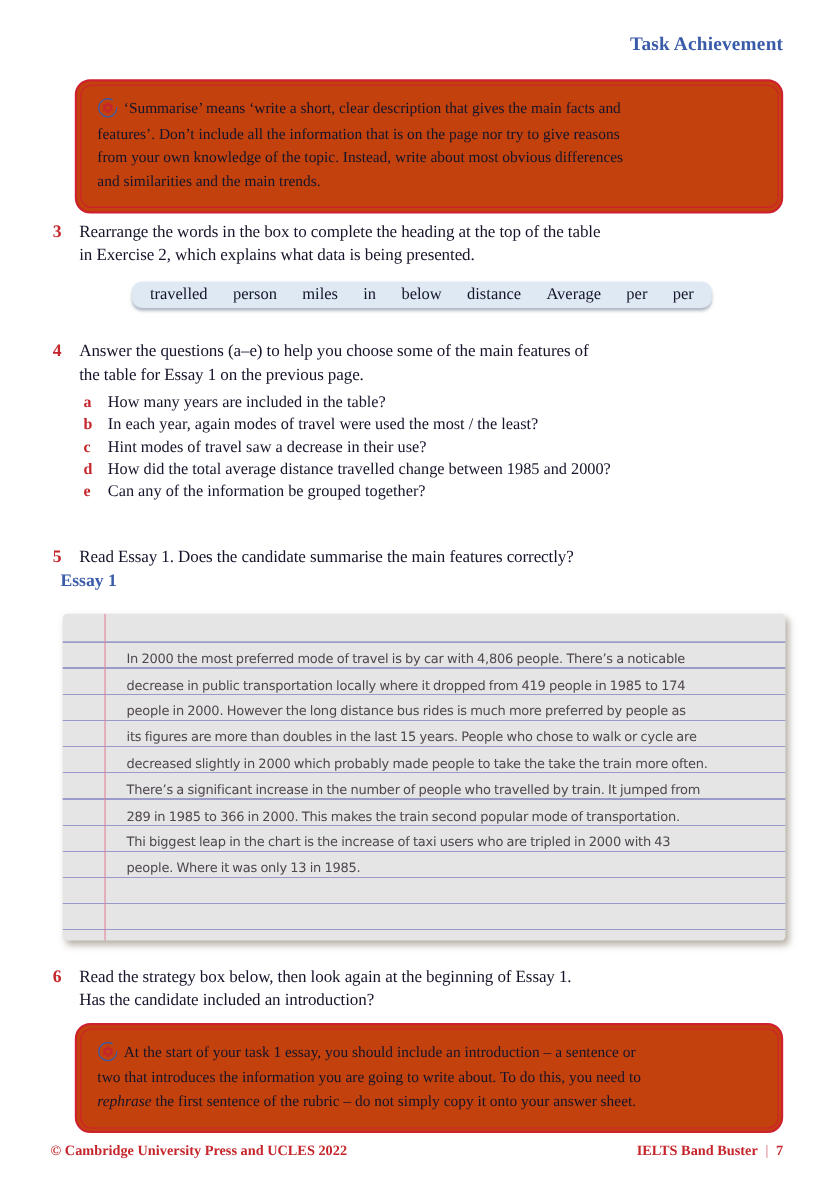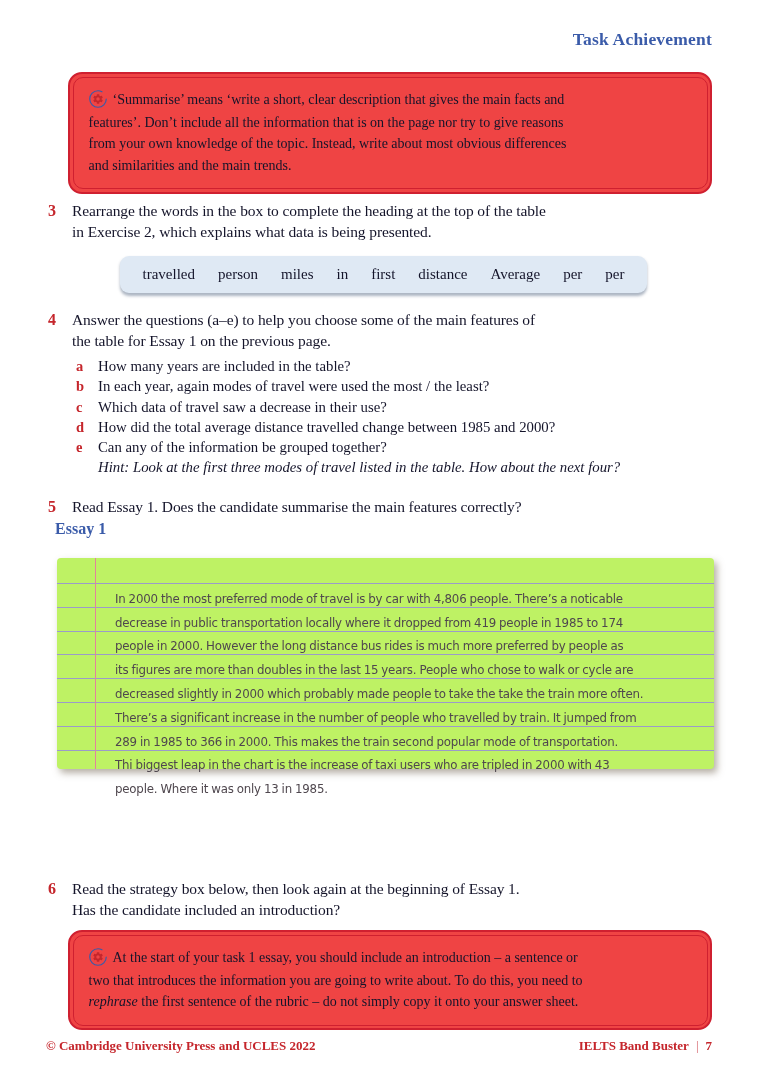--- a/index.html
+++ b/index.html
@@ -3,52 +3,52 @@
 <meta charset="utf-8">
 <style>
   * { margin:0; padding:0; box-sizing:border-box; }
   html,body { background:#ffffff; }
   body { width:758px; height:1071px; font-family:"Liberation Serif", serif; position:relative; }
   .page { position:relative; width:758px; height:1071px; overflow:hidden; background:#fff; }
 
   .header-title { position:absolute; top:29px; right:46px; font-size:17.5px; font-weight:bold; color:#3a5ba9; letter-spacing:0.2px; }
 
   
-  .sbox { position:absolute; left:68px; width:644px; border:2.5px solid #cf2030; border-radius:14px; padding:2.5px; background:#ef4444; }
+  .sbox { position:absolute; left:68px; width:644px; border:2.5px solid #cf2030; border-radius:14px; padding:2.5px; background:#c2410c; }
   .sbox-inner { border:1.5px solid #cf2030; border-radius:10px; padding:11px 14px 12px 15px; }
   .sbox-text { font-size:14px; line-height:21.5px; color:#14142a; white-space:pre-line; }
   .sbox1 { top:72px; }
   .sbox2 { top:930px; }
   .gear-ring { display:inline-block; vertical-align:-4px; margin-right:6px; }
   .it { font-style:italic; }
 
   
   .item { position:absolute; left:48px; width:666px; display:grid; grid-template-columns:24px 1fr; }
   .item-num { color:#c5262c; font-weight:bold; font-size:16px; line-height:21px; }
   .item-text { font-weight:normal; font-size:15.5px; line-height:21px; color:#14142a; white-space:pre-line; letter-spacing:-0.1px; }
   .item3 { top:200px; }
   .item4 { top:309px; }
   .item5 { top:496px; }
   .item6 { top:878px; }
 
   
-  .wordbox { position:absolute; left:120px; top:256px; width:527px; height:37px; background:#dfe9f4; border-radius:9px; box-shadow:0 2.5px 3px rgba(70,90,120,0.45); display:flex; align-items:center; justify-content:center; column-gap:23px; }
+  .wordbox { position:absolute; left:120px; top:256px; width:527px; height:24px; background:#dfe9f4; border-radius:9px; box-shadow:0 2.5px 3px rgba(70,90,120,0.45); display:flex; align-items:center; justify-content:center; column-gap:23px; }
   .wordbox span { font-size:15px; color:#14142a; }
 
   
   .questions { position:absolute; left:76px; top:356px; width:630px; }
   .q-row { display:grid; grid-template-columns:22px 1fr; line-height:20.3px; }
   .q-letter { color:#c5262c; font-weight:bold; font-size:14.5px; }
   .q-text { font-size:14.8px; color:#14142a; }
   .hint { position:absolute; left:98px; top:459px; width:610px; font-style:italic; font-size:14.8px; color:#14142a; }
 
   .essay-label { position:absolute; left:55px; top:520px; font-size:16px; font-weight:bold; color:#3a5ba9; }
 
   
-  .paper { position:absolute; left:57px; top:558px; width:657px; height:211px; background:#bef264; border-radius:4px; box-shadow:3px 4px 7px rgba(110,95,75,0.5); }
+  .paper { position:absolute; left:57px; top:558px; width:657px; height:297px; background:#e5e5e5; border-radius:4px; box-shadow:3px 4px 7px rgba(110,95,75,0.5); }
   .paper-lines { position:absolute; left:0; right:0; top:25px; bottom:0; border-radius:0 0 4px 4px;
       background:repeating-linear-gradient(to bottom, #9b9bc9 0 1.1px, transparent 1.1px 23.8px); }
   .margin-line { position:absolute; left:38px; top:0; bottom:0; width:1.2px; background:#e2849b; }
   .essay-text { position:absolute; left:58px; right:10px; top:6px; font-family:"DejaVu Sans", sans-serif; font-size:11.8px; letter-spacing:-0.2px; word-spacing:-0.5px; line-height:23.8px; color:#4f474e; white-space:pre-line; }
   .essay-p2 { margin-top:3px; text-indent:26px; }
 
   
   .footer { position:absolute; left:46px; right:46px; top:1038px; display:flex; justify-content:space-between; align-items:baseline; color:#c5262c; font-size:13px; }
   .footer-left { font-weight:bold; }
   .footer-right { font-weight:bold; display:flex; align-items:baseline; }
@@ -81,21 +81,21 @@
     <div class="item-num">3</div>
     <div class="item-text">Rearrange the words in the box to complete the heading at the top of the table
 in Exercise 2, which explains what data is being presented.</div>
   </div>
 
   <div class="wordbox">
     <span>travelled</span>
     <span>person</span>
     <span>miles</span>
     <span>in</span>
-    <span>first</span>
+    <span>below</span>
     <span>distance</span>
     <span>Average</span>
     <span>per</span>
     <span>per</span>
   </div>
 
   <div class="item item4">
     <div class="item-num">4</div>
     <div class="item-text">Answer the questions (a–e) to help you choose some of the main features of
 the table for Essay 1 on the previous page.</div>
@@ -105,33 +105,32 @@
     <div class="q-row">
       <span class="q-letter">a</span>
       <span class="q-text">How many years are included in the table?</span>
     </div>
     <div class="q-row">
       <span class="q-letter">b</span>
       <span class="q-text">In each year, again modes of travel were used the most / the least?</span>
     </div>
     <div class="q-row">
       <span class="q-letter">c</span>
-      <span class="q-text">Which data of travel saw a decrease in their use?</span>
+      <span class="q-text">Hint modes of travel saw a decrease in their use?</span>
     </div>
     <div class="q-row">
       <span class="q-letter">d</span>
       <span class="q-text">How did the total average distance travelled change between 1985 and 2000?</span>
     </div>
     <div class="q-row">
       <span class="q-letter">e</span>
       <span class="q-text">Can any of the information be grouped together?</span>
     </div>
   </div>
 
-  <div class="hint">Hint: Look at the first three modes of travel listed in the table. How about the next four?</div>
 
   <div class="item item5">
     <div class="item-num">5</div>
     <div class="item-text">Read Essay 1. Does the candidate summarise the main features correctly?</div>
   </div>
 
   <div class="essay-label">Essay 1</div>
 
   <div class="paper">
     <div class="paper-lines"></div>

